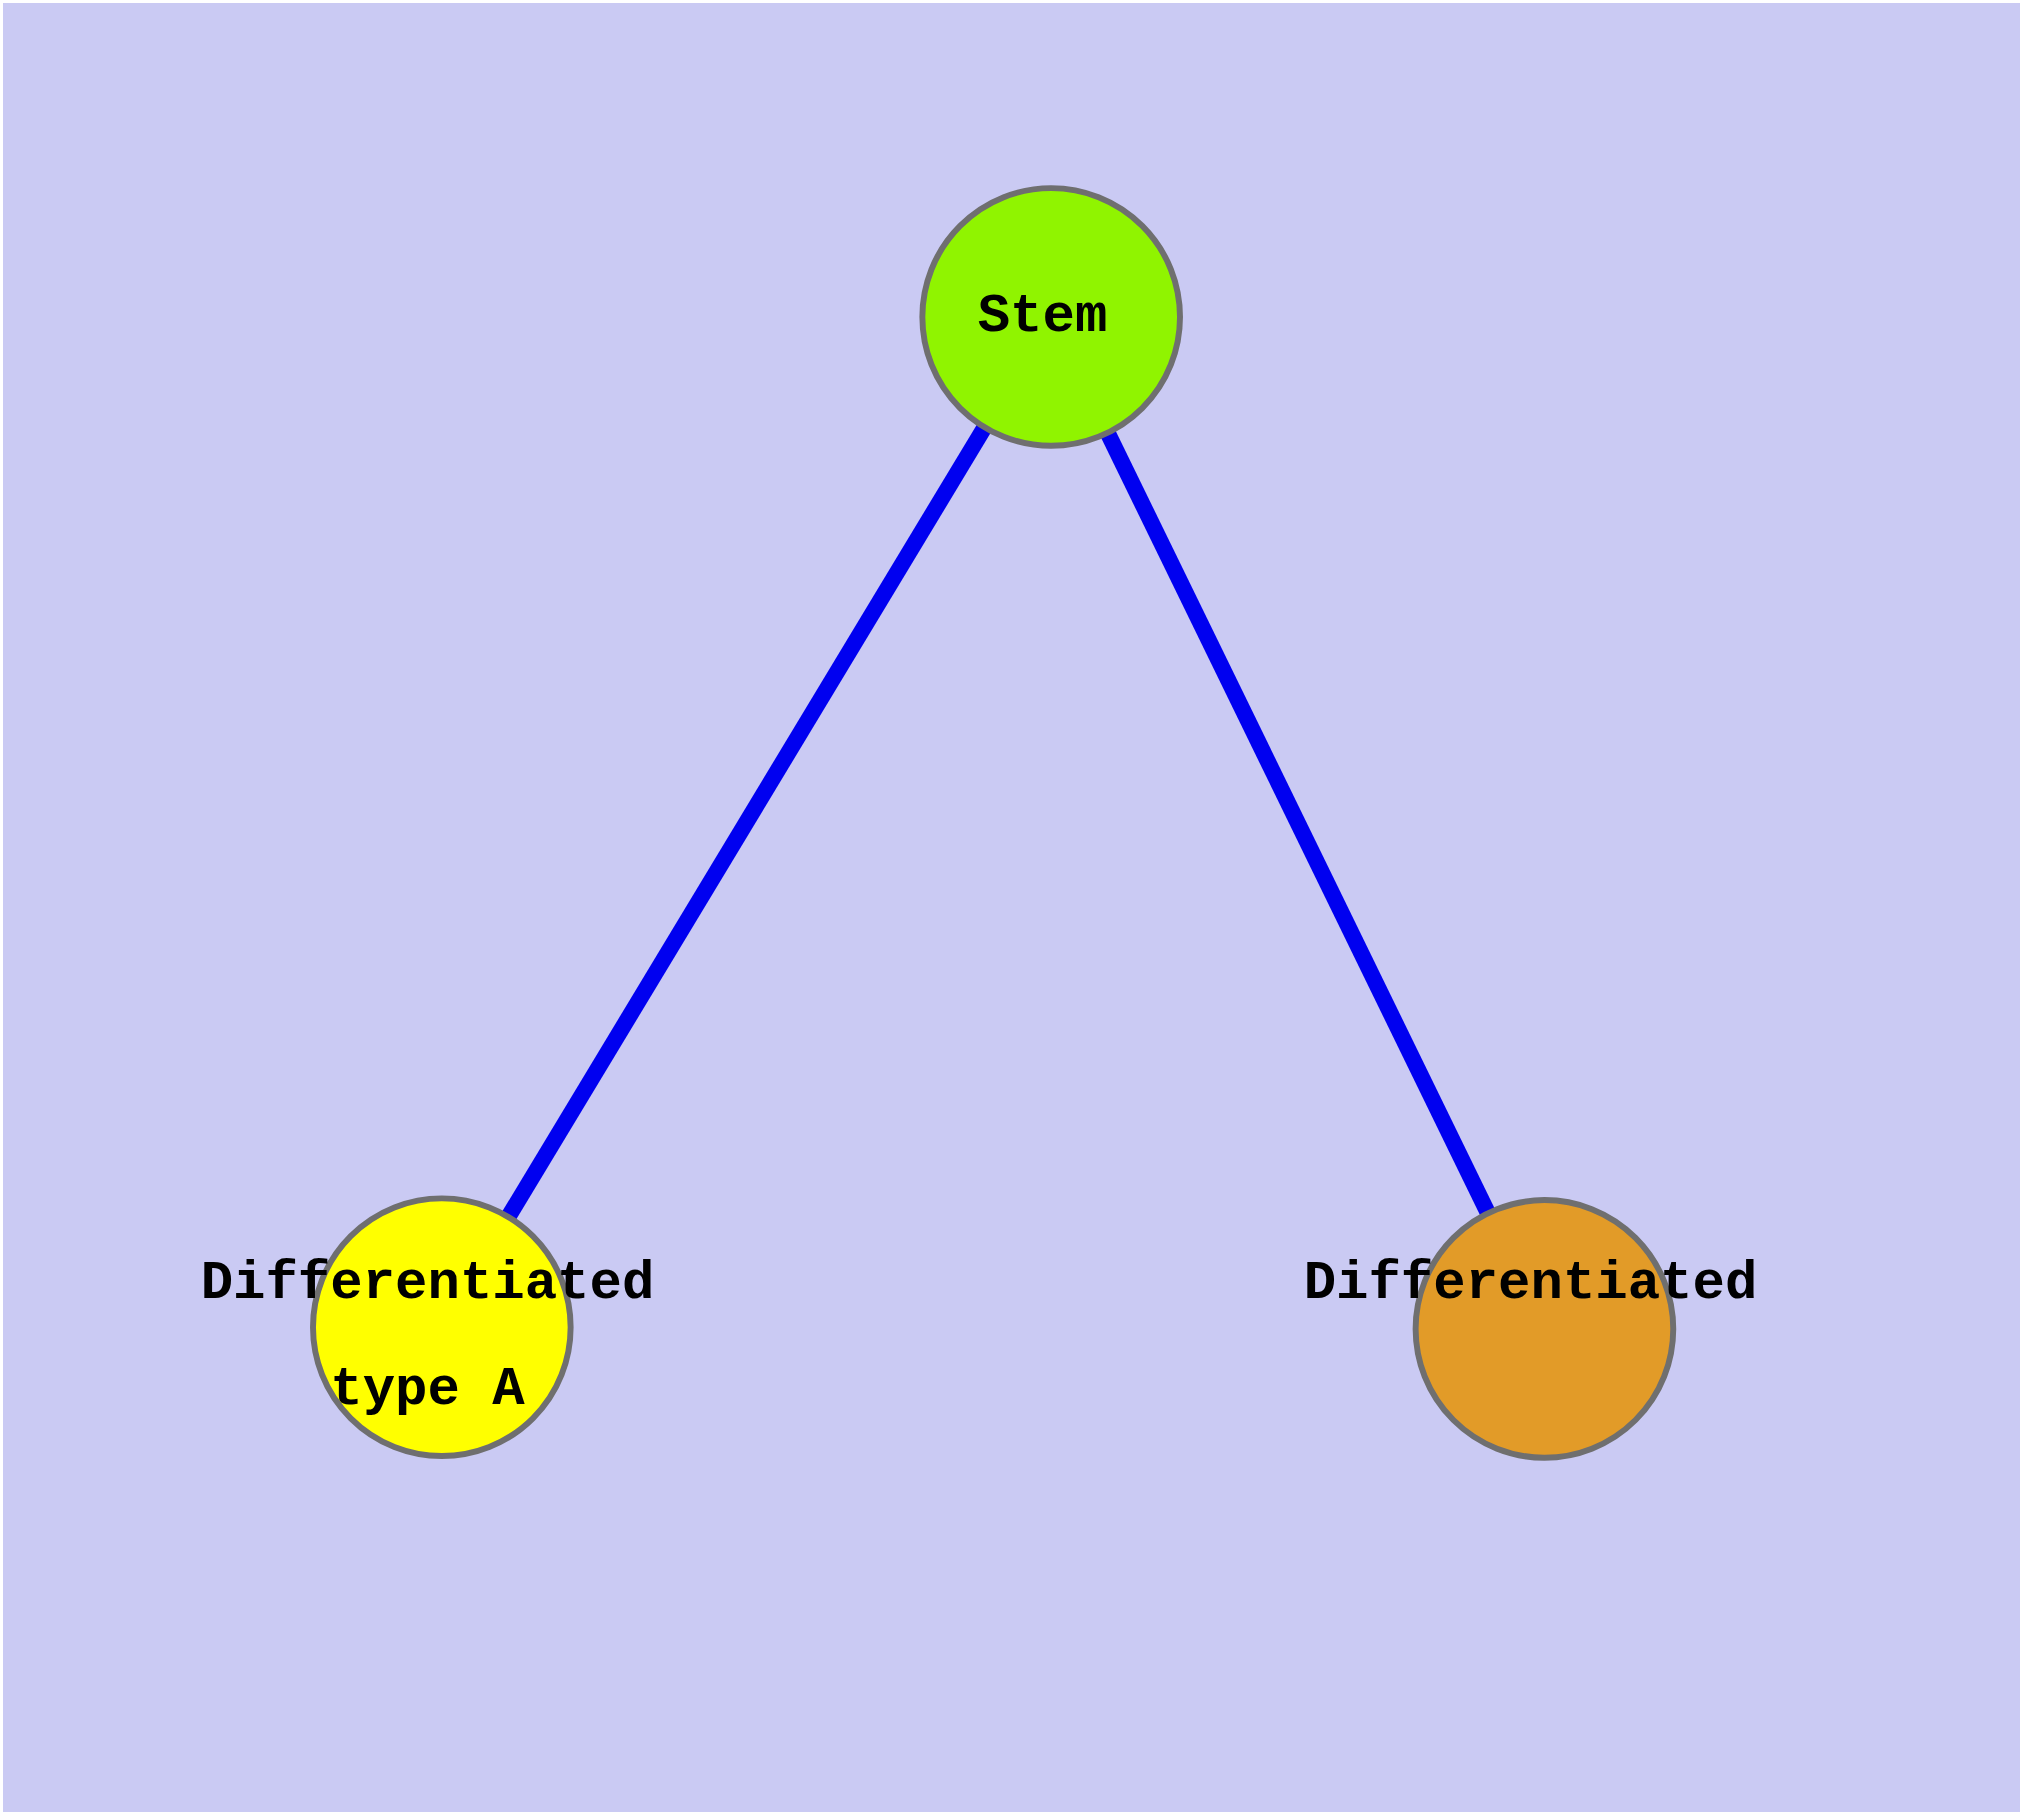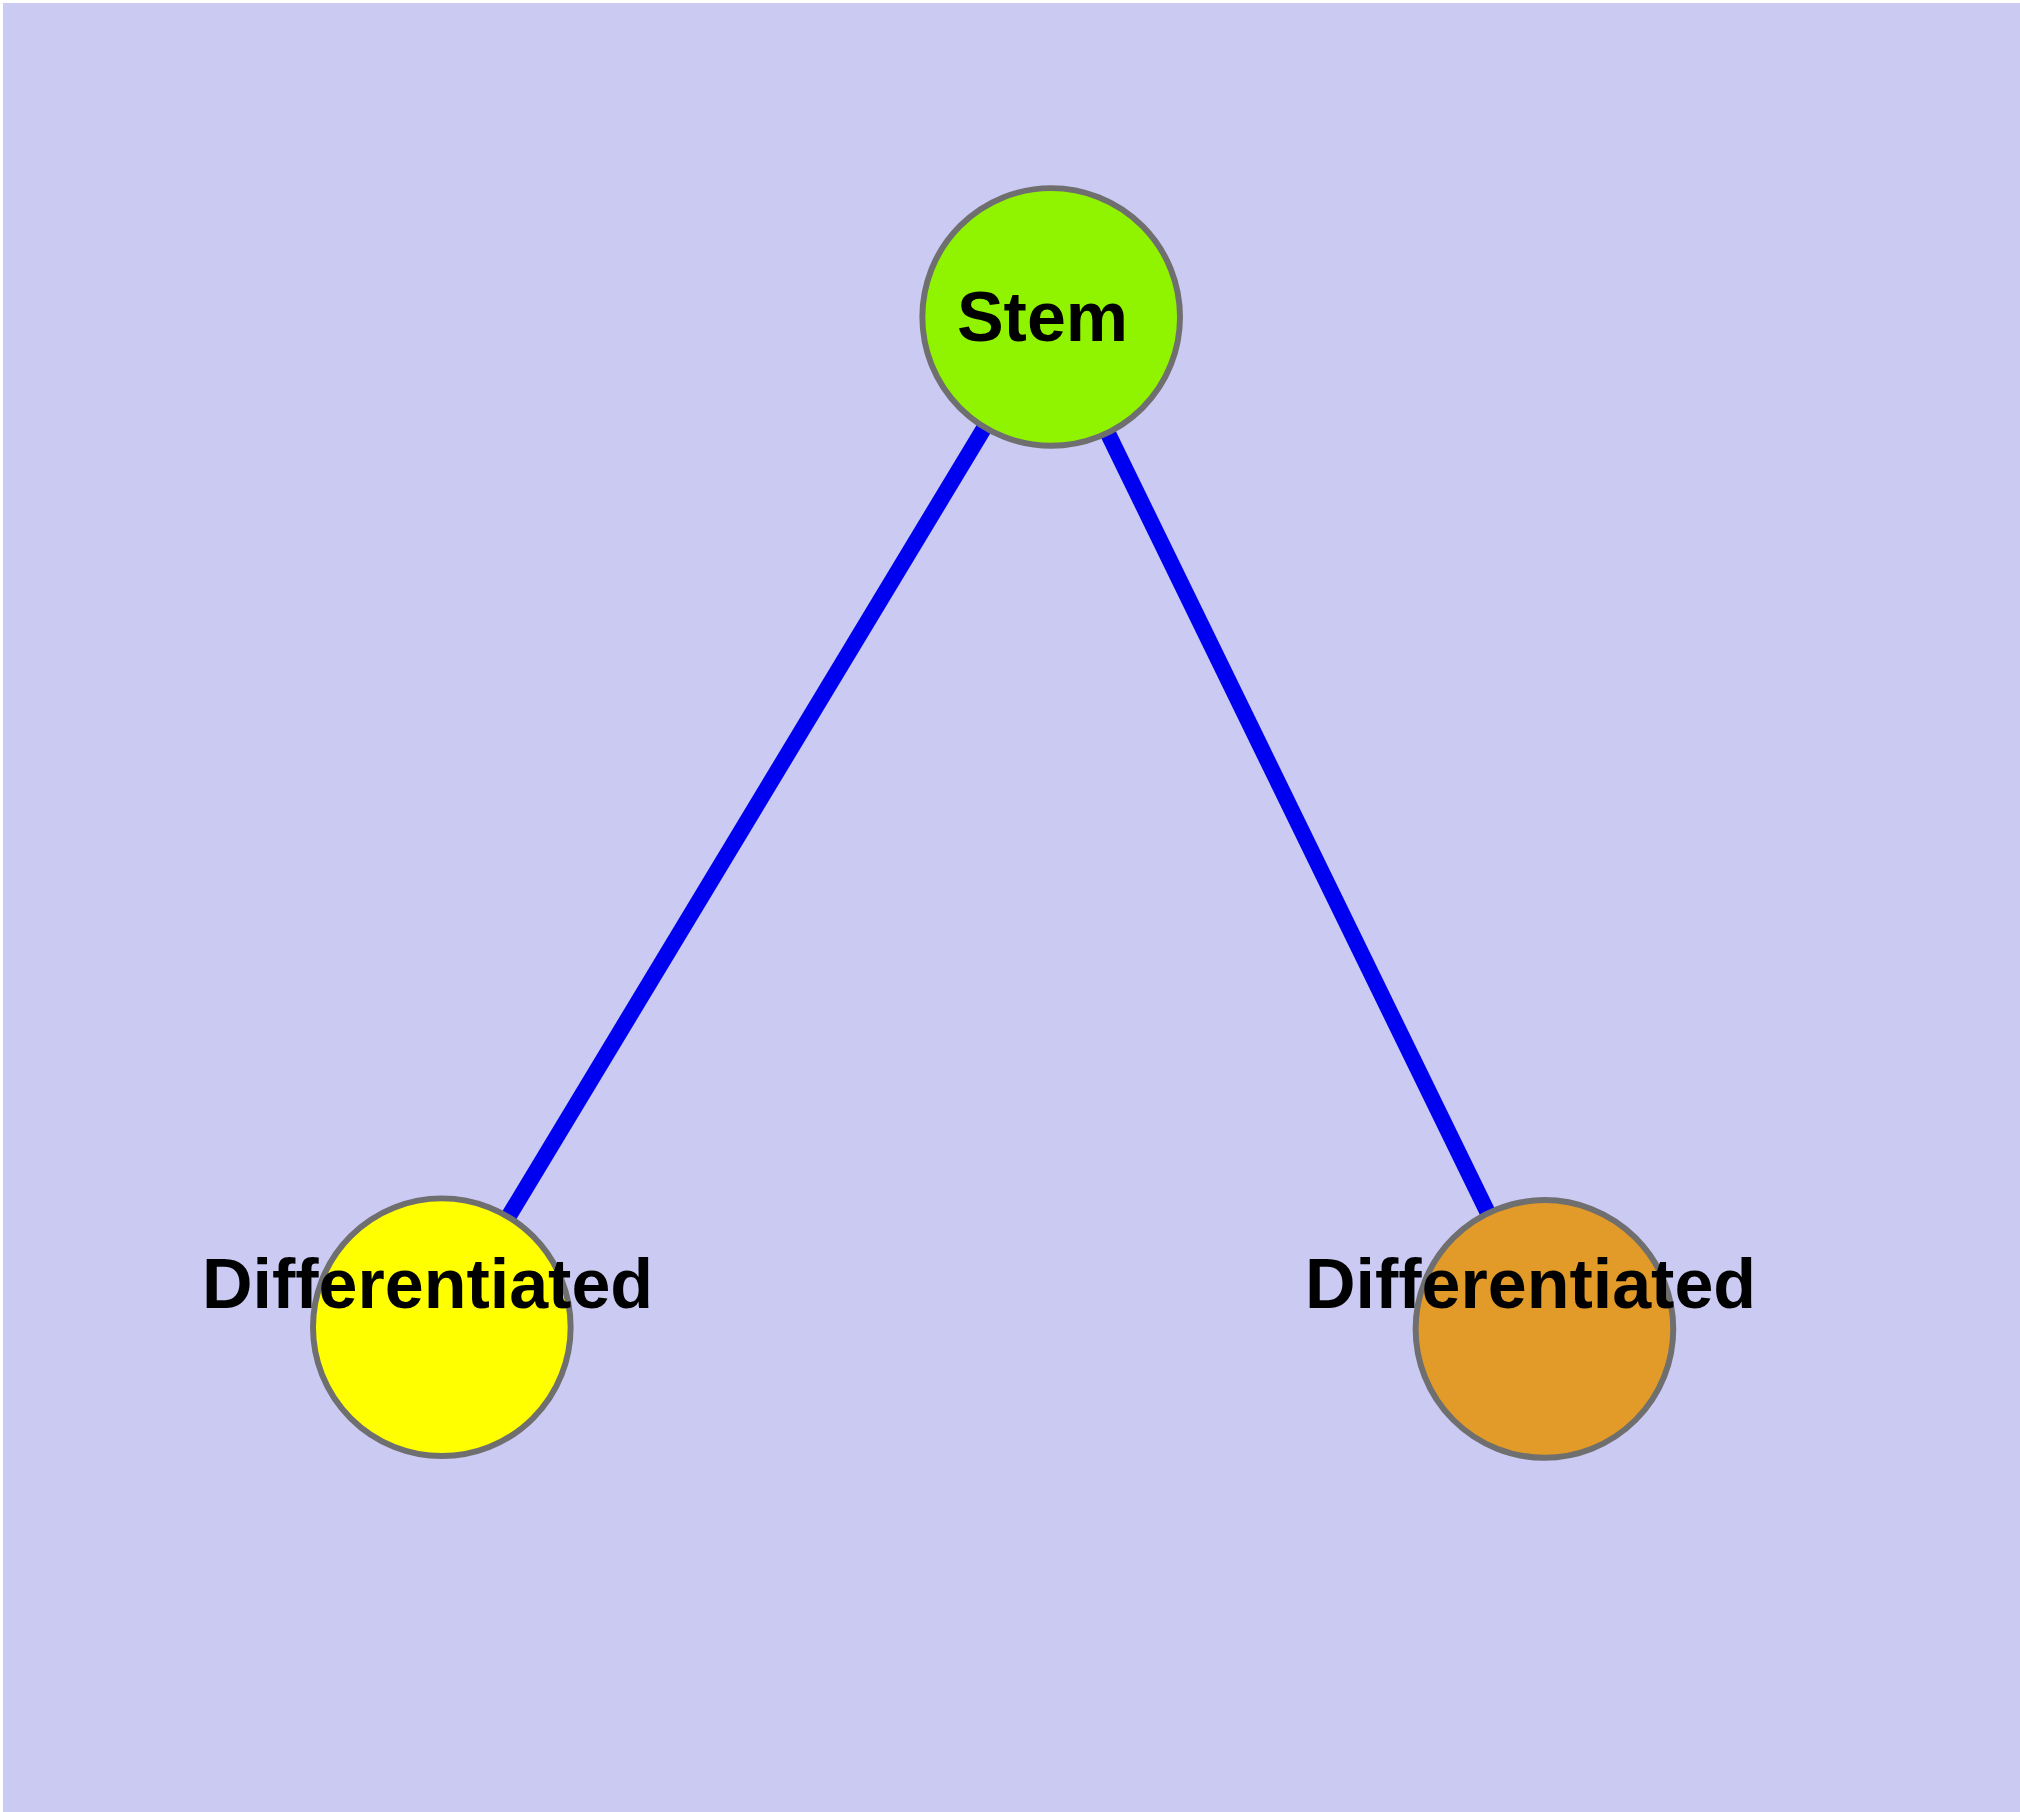--- a/index.html
+++ b/index.html
@@ -17,25 +17,26 @@
     width: 2021px;
     height: 1812px;
   }
   .edge { stroke-width: 19px; fill: none; }
   .node { stroke-width: 7px; cursor: pointer; }
   .node-label {
     position: absolute;
     width: 763px;
     text-align: center;
     font-weight: bold;
-    font-size: 70px;
+    font-size: 54px;
     line-height: 106px;
     color: #000000;
     pointer-events: none;
     white-space: nowrap;
+    font-family: Liberation Mono, monospace;
   }
   .node-label span { display: block; }
   .label-stem   { left: 661px;  top: 264px;  }
   .label-type-a { left: 46px;   top: 1231px; }
   .label-type-b { left: 1149px; top: 1231px; }
   .page-edge { position: absolute; background: #FFFFFF; }
   .page-edge-top  { left: 0; top: 0; width: 2021px; height: 2.5px; }
   .page-edge-left { left: 0; top: 0; width: 2.5px; height: 1812px; }
 </style>
 </head>
@@ -51,20 +52,21 @@
     <circle class="node" cx="521" cy="1566" r="152" fill="#FFFF00" stroke="#6F6F6F"></circle>
     <circle class="node" cx="1822" cy="1568" r="152" fill="#E29B28" stroke="#6F6F6F"></circle>
   </svg>
 
   <div class="node-label label-stem">
     <span>Stem</span>
   </div>
 
   <div class="node-label label-type-a">
     <span>Differentiated</span>
+    <span>type A</span>
   </div>
 
   <div class="node-label label-type-b">
     <span>Differentiated</span>
   </div>
 
   <div class="page-edge page-edge-top"></div>
   <div class="page-edge page-edge-left"></div>
 
 </div>

